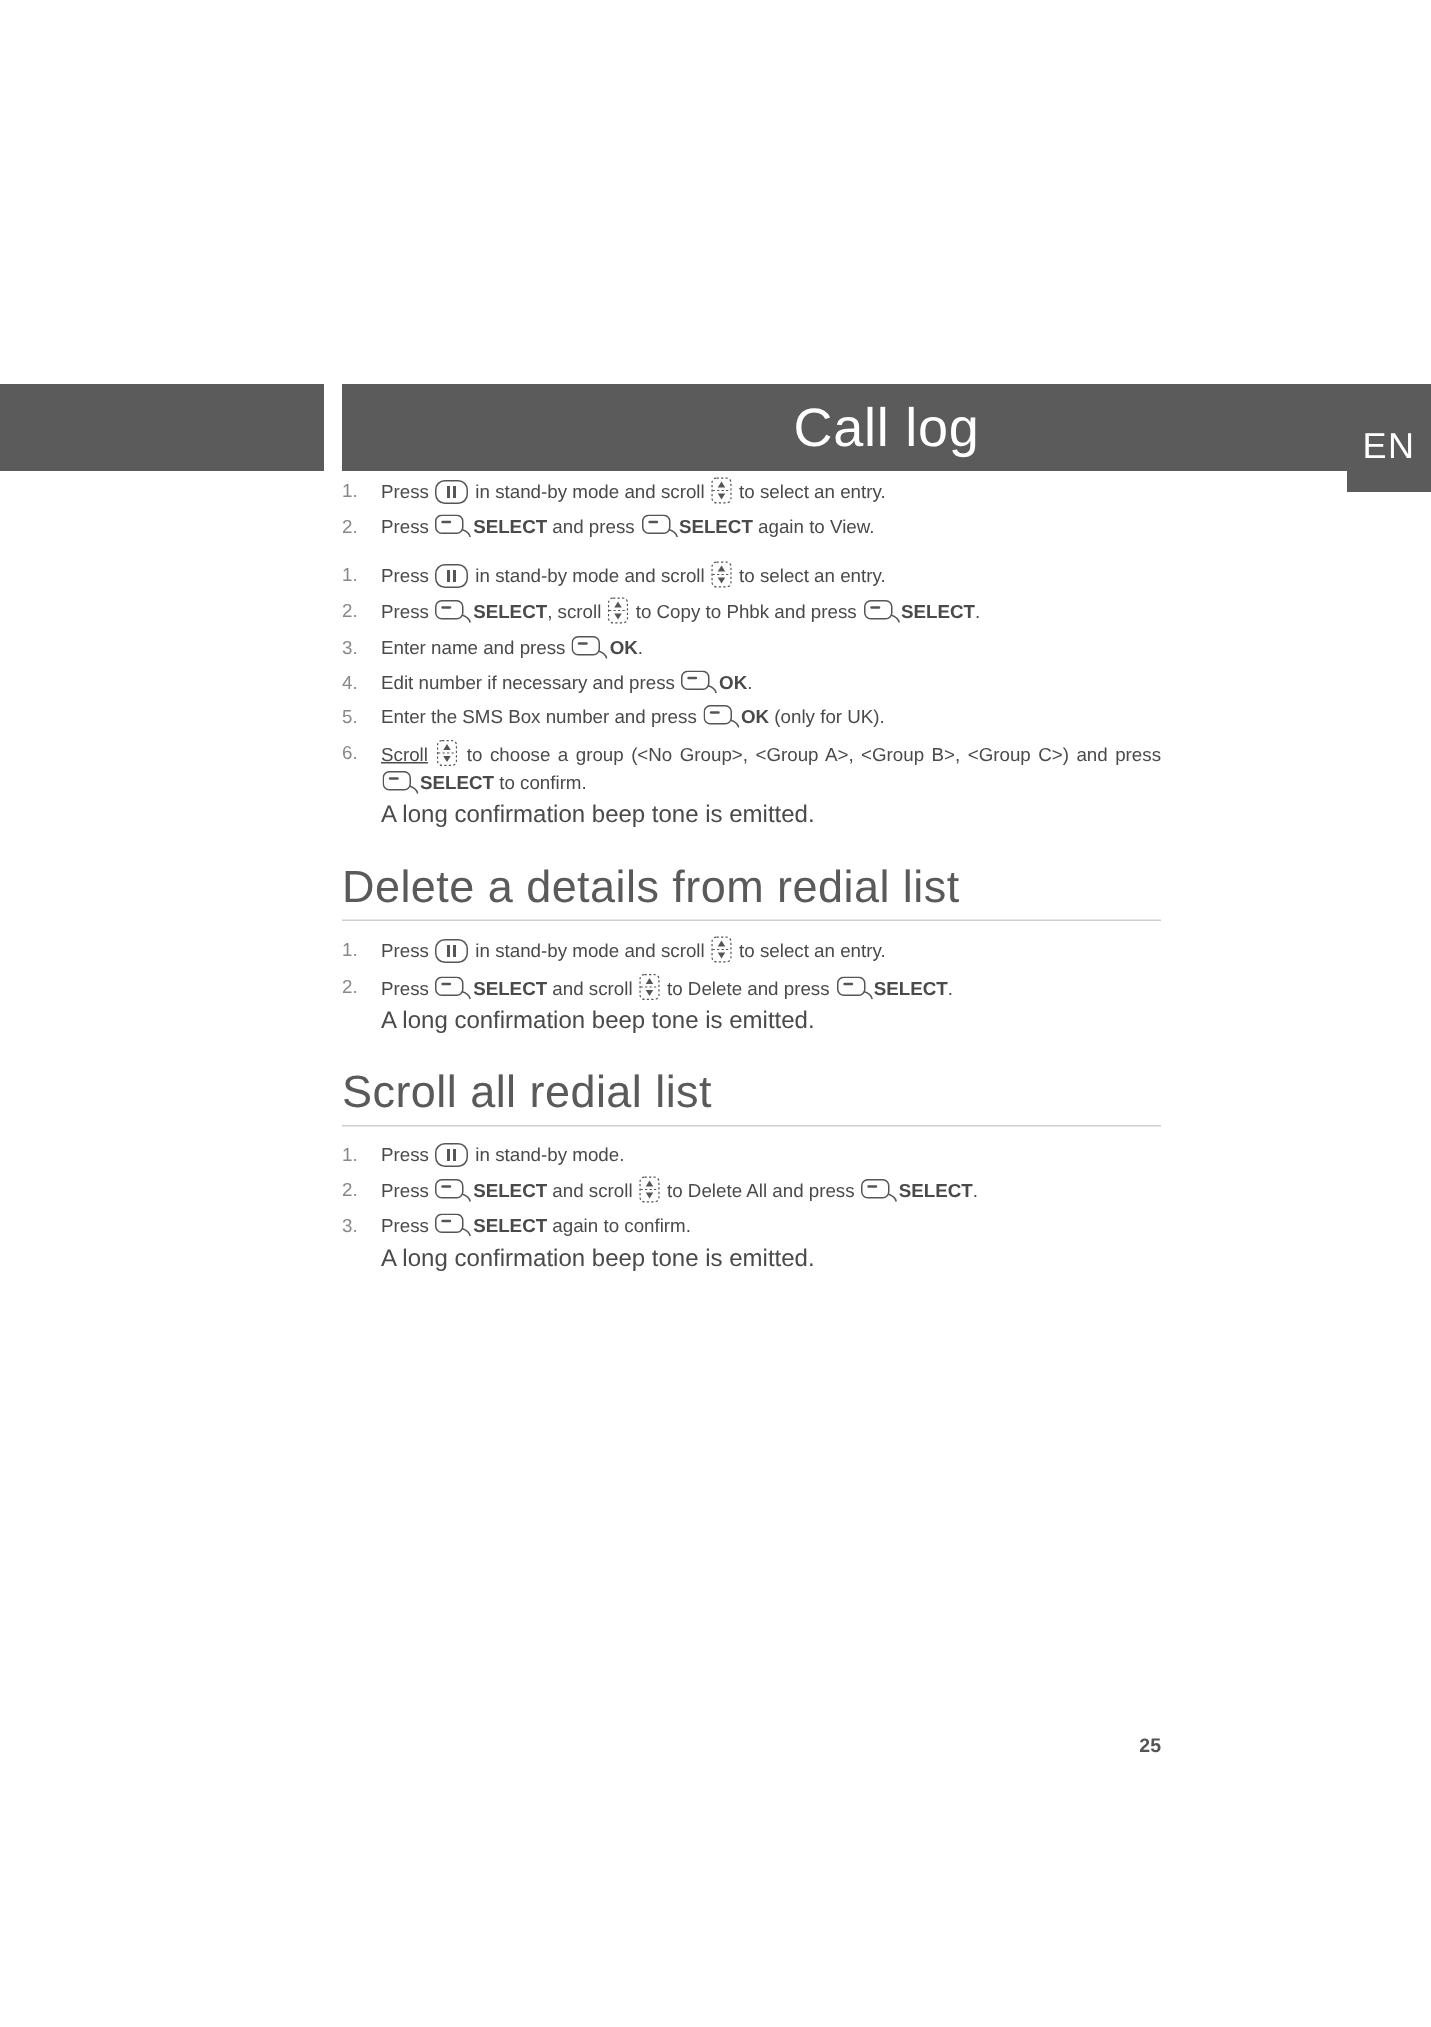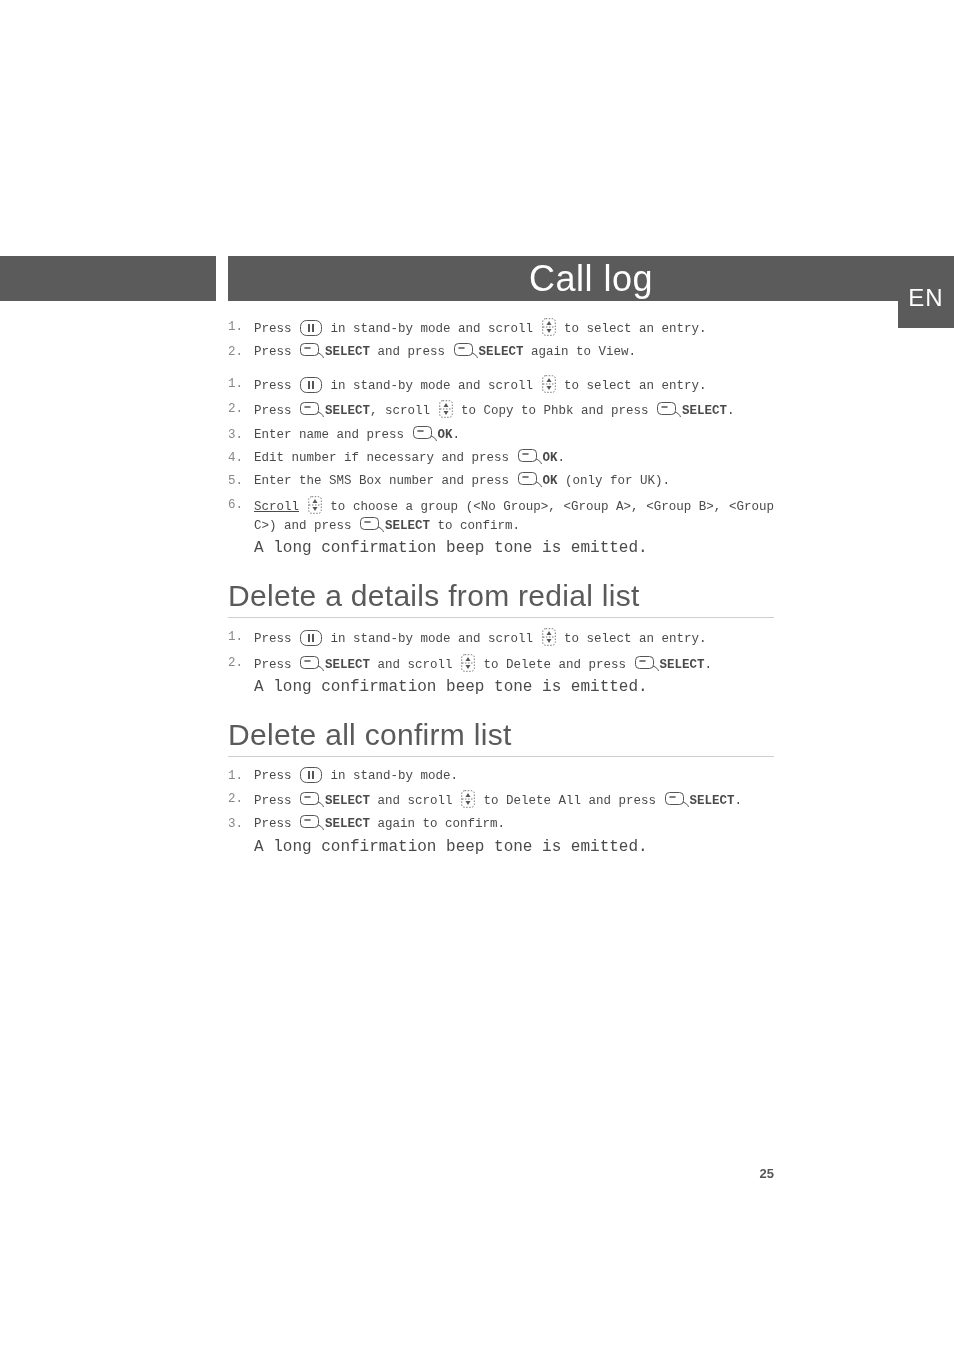--- a/index.html
+++ b/index.html
@@ -17,21 +17,21 @@
     font-family: "Gill Sans", "Segoe UI", "Helvetica Neue", Arial, sans-serif;
     color: var(--ink);
     background: #fff;
     width: var(--page-w);
     height: 1351px;
     position: relative;
   }
   .header-band {
     position: absolute;
     left: 0; right: 0; top: 256px;
-    height: 45px;
+    height: 58px;
     display: flex;
   }
   .header-left {
     width: 216px;
     background: var(--tab);
     margin-right: 12px;
   }
   .header-title {
     flex: 1;
     background: var(--tab);
@@ -70,21 +70,20 @@
     margin: 18px 0 10px;
     border-bottom: 1px solid var(--rule);
     padding-bottom: 4px;
     letter-spacing: 0.3px;
   }
   ol.steps {
     counter-reset: step;
     list-style: none;
     padding: 0;
     margin: 0 0 12px;
-    font-family: Liberation Mono, monospace;
   }
   ol.steps > li {
     counter-increment: step;
     position: relative;
     padding-left: 26px;
     font-size: 12.5px;
     line-height: 1.55;
     color: var(--ink);
     margin: 4px 0;
     text-align: justify;
@@ -104,21 +103,21 @@
   .bold { font-weight: 600; margin-top: 45px; }
   .icon {
     display: inline-block;
     vertical-align: -4px;
     margin: 0 1px;
   }
   .icon svg { display: block; }
   .page-no {
     position: absolute;
     right: 180px;
-    bottom: 170px;
+    bottom: 180px;
     color: #555;
     font-size: 13px;
     font-weight: 600;
   }
 </style>
 </head>
 <body>
 
 <div class="header-band">
   <div class="header-left"></div>
@@ -219,21 +218,21 @@
       <rect x="0.7" y="0.7" width="12.6" height="16.6" rx="3" ry="3" fill="none" stroke="#555" stroke-width="0.8" stroke-dasharray="1.5 1.5"></rect>
       <line x1="1" y1="9" x2="13" y2="9" stroke="#555" stroke-width="0.8" stroke-dasharray="1.5 1.5"></line>
       <polygon points="7,3 4.5,7 9.5,7" fill="#555"></polygon>
       <polygon points="7,15 4.5,11 9.5,11" fill="#555"></polygon>
     </svg></span> to Delete and press <span class="icon"><svg width="24" height="16" viewBox="0 0 24 16">
       <rect x="0.5" y="0.5" width="18" height="12" rx="4" ry="4" fill="none" stroke="#555" stroke-width="1"></rect>
       <line x1="5" y1="5" x2="10" y2="5" stroke="#555" stroke-width="1.6" stroke-linecap="round"></line>
       <path d="M18 10 C 21 11, 23 13, 23.5 15" fill="none" stroke="#555" stroke-width="1"></path>
     </svg></span><span class="bold">SELECT</span>.<span class="sub">A long confirmation beep tone is emitted.</span></li>
     </ol>
-    <div class="h1">Delete all confirm list</div>
+    <div class="h1">Scroll all redial list</div>
     <ol class="steps">
       <li>Press <span class="icon"><svg width="22" height="16" viewBox="0 0 22 16">
       <rect x="0.5" y="0.5" width="21" height="15" rx="6" ry="6" fill="none" stroke="#555" stroke-width="1"></rect>
       <rect x="8" y="4" width="2" height="8" fill="#555"></rect>
       <rect x="12" y="4" width="2" height="8" fill="#555"></rect>
     </svg></span> in stand-by mode.</li>
       <li>Press <span class="icon"><svg width="24" height="16" viewBox="0 0 24 16">
       <rect x="0.5" y="0.5" width="18" height="12" rx="4" ry="4" fill="none" stroke="#555" stroke-width="1"></rect>
       <line x1="5" y1="5" x2="10" y2="5" stroke="#555" stroke-width="1.6" stroke-linecap="round"></line>
       <path d="M18 10 C 21 11, 23 13, 23.5 15" fill="none" stroke="#555" stroke-width="1"></path>

